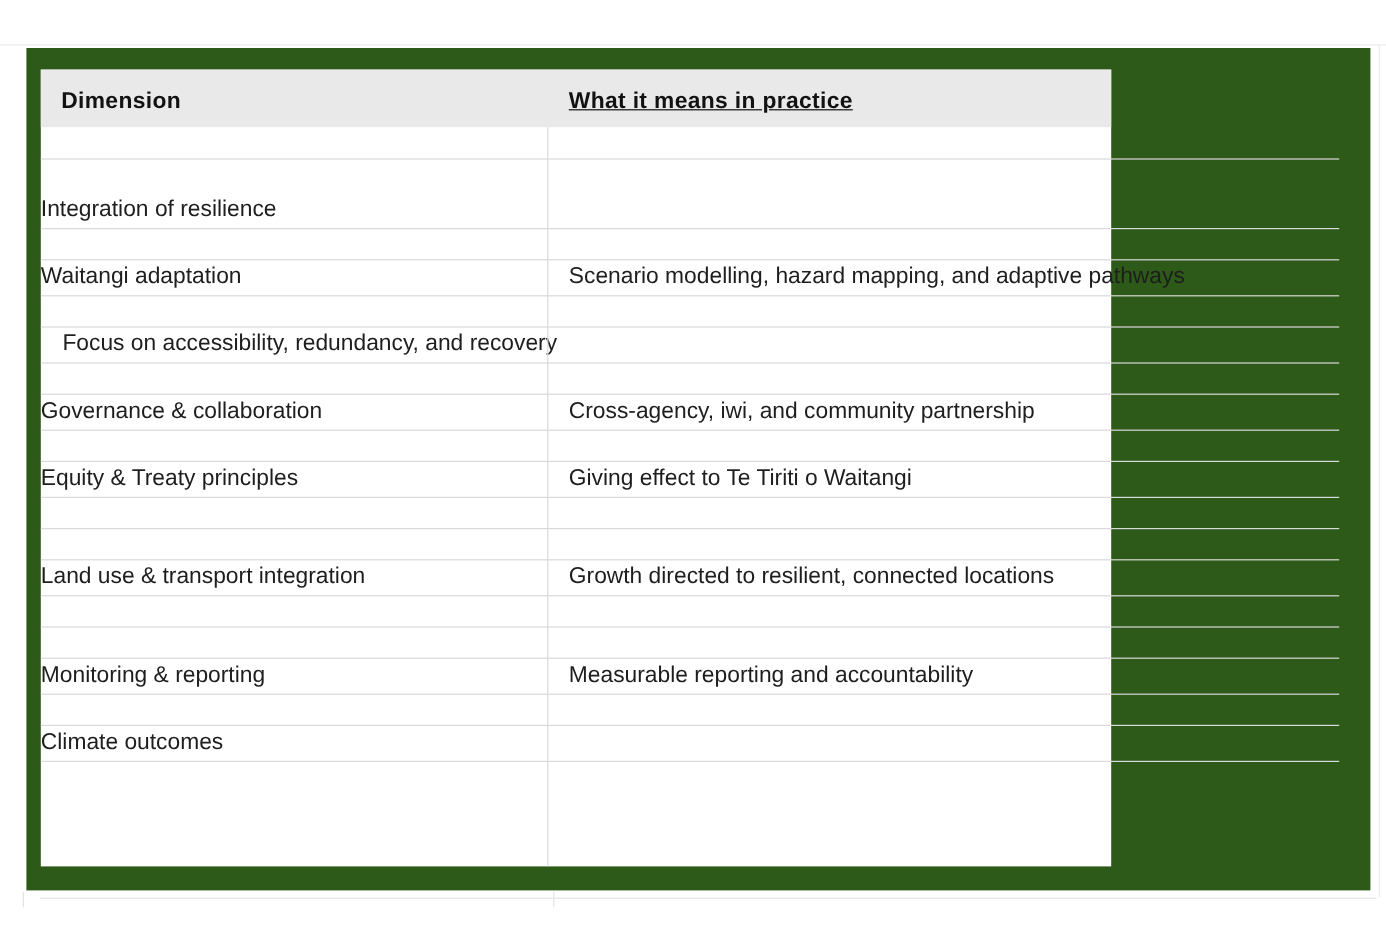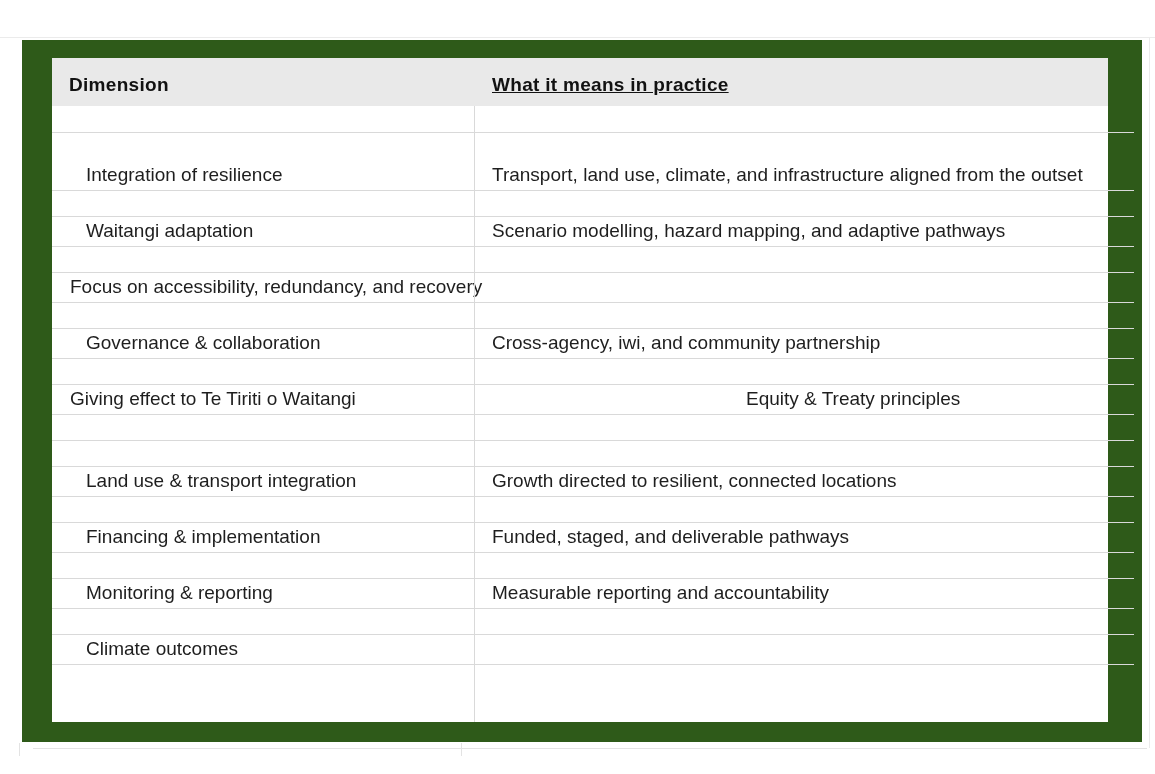--- a/index.html
+++ b/index.html
@@ -21,22 +21,22 @@
 
   
   .frame {
     position: absolute;
     left: 22px; top: 40px;
     width: 1120px; height: 702px;
     background: var(--frame-green, #2e5a19);
   }
   .frame-inner {
     position: absolute;
-    left: 30px; top: 18px;
-    width: 1056px; height: 664px;
+    left: 12px; top: 18px;
+    width: 892px; height: 664px;
     background: #ffffff;
     text-align: right;
   }
 
   
   .header-row {
     display: flex;
     height: 48px;
     background: var(--header-bg, #e9e9e9);
   }
@@ -86,21 +86,21 @@
 
   .cell {
     display: flex;
     align-items: flex-end;
     box-sizing: border-box;
     font-size: 19px;
     color: #1e1e1e;
     white-space: nowrap;
     overflow: hidden;
   }
-  .dcell { width: 422px; padding: 0 6px 4px 34px; }
+  .dcell { width: 422px; padding: 0 6px 4px 0; }
   .pcell { flex: 1;      padding: 0 2px 4px 18px; }
 </style>
 </head>
 <body>
 
 <div class="sheet-line line-top"></div>
 <div class="sheet-line line-right"></div>
 <div class="sheet-line line-bottom"></div>
 <div class="sheet-line tick-a"></div>
 <div class="sheet-line tick-b"></div>
@@ -111,21 +111,20 @@
     <div class="header-row">
       <div class="hcell hcell-left">Dimension</div>
       <div class="hcell hcell-right">What it means in practice</div>
     </div>
 
     <div class="tbody">
       <div class="row top-empty"></div>
 
   <div class="row content-row first">
     <div class="cell dcell">Integration of resilience</div>
-    <div class="cell pcell">Transport, land use, climate, and infrastructure aligned from the outset</div>
   </div>
 
   <div class="row spacer-row"></div>
   <div class="row content-row">
     <div class="cell dcell">Waitangi adaptation</div>
     <div class="cell pcell">Scenario modelling, hazard mapping, and adaptive pathways</div>
   </div>
 
   <div class="row spacer-row"></div>
   <div class="row content-row">
@@ -133,37 +132,33 @@
   </div>
 
   <div class="row spacer-row"></div>
   <div class="row content-row">
     <div class="cell dcell">Governance &amp; collaboration</div>
     <div class="cell pcell">Cross-agency, iwi, and community partnership</div>
   </div>
 
   <div class="row spacer-row"></div>
   <div class="row content-row">
+    <div class="cell dcell">Equity &amp; Treaty principles</div>
     <div class="cell pcell">Giving effect to Te Tiriti o Waitangi</div>
-    <div class="cell dcell">Equity &amp; Treaty principles</div>
   </div>
 
   <div class="row spacer-row"></div>
 
   <div class="row spacer-row"></div>
   <div class="row content-row">
     <div class="cell dcell">Land use &amp; transport integration</div>
     <div class="cell pcell">Growth directed to resilient, connected locations</div>
   </div>
 
   <div class="row spacer-row"></div>
-  <div class="row content-row">
-    <div class="cell dcell">Financing &amp; implementation</div>
-    <div class="cell pcell">Funded, staged, and deliverable pathways</div>
-  </div>
 
   <div class="row spacer-row"></div>
   <div class="row content-row">
     <div class="cell dcell">Monitoring &amp; reporting</div>
     <div class="cell pcell">Measurable reporting and accountability</div>
   </div>
 
   <div class="row spacer-row"></div>
   <div class="row content-row">
     <div class="cell dcell">Climate outcomes</div>

